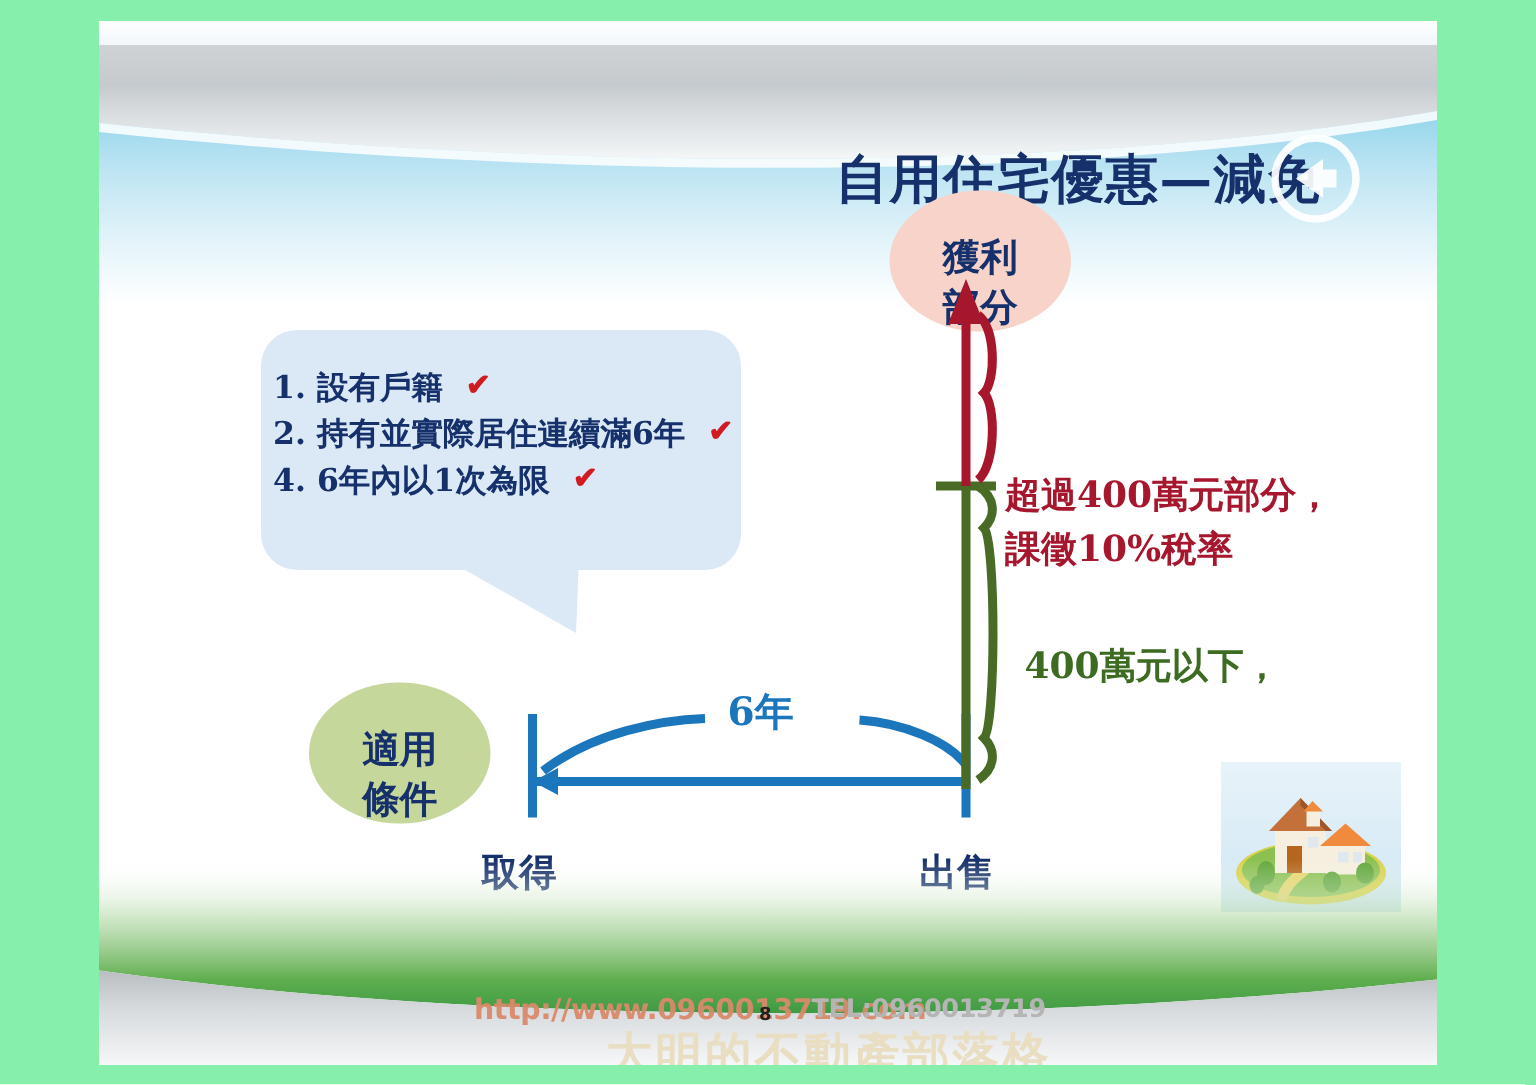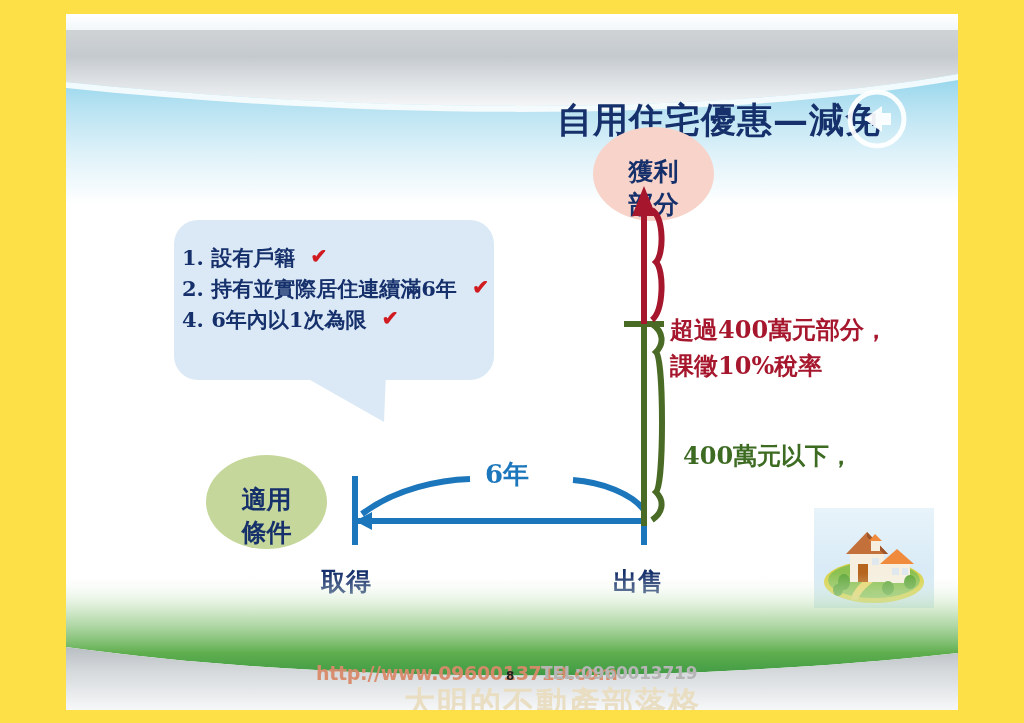--- a/index.html
+++ b/index.html
@@ -1,19 +1,19 @@
 <!DOCTYPE html>
 <html><head>
 <meta charset="utf-8">
 <style>
   html,body{margin:0;padding:0;background:#ffffff;}
   body{width:1024px;height:723px;overflow:hidden;
        font-family:"DejaVu Sans","Liberation Sans",sans-serif;}
 
-  #slide{position:relative;width:1024px;height:723px;background:#fde047;overflow:hidden;}
+  #slide{position:relative;width:1024px;height:723px;background:#86efac;overflow:hidden;}
 
   
   .page{position:absolute;left:66px;top:14px;width:892px;height:696px;
         background:#ffffff;overflow:hidden;}
 
   
   .sky{position:absolute;left:0;top:0;width:892px;height:190px;
        background:linear-gradient(180deg,#3fb6df 0%,#7fcde8 22%,#b9e3f2 50%,#dff2f9 74%,#ffffff 100%);}
   .sky-top{position:absolute;left:0;top:0;width:892px;height:34px;
        background:linear-gradient(180deg,#ffffff 0%,#eef4f8 60%,#dfe9f0 100%);}
@@ -49,21 +49,21 @@
   .ell-cond{left:140px;top:441px;width:121px;height:94px;border-radius:50%;
             background:#c5d79a;}
 
   
   .diagram{position:absolute;left:0;top:0;width:892px;height:696px;}
 
   
   .ann{position:absolute;font-family:"DejaVu Serif","Liberation Serif",serif;
        font-weight:bold;white-space:nowrap;}
   .ann-red{left:604px;top:298px;color:#a6162c;font-size:24px;line-height:36px;}
-  .ann-green{left:617px;top:424px;color:#3d6b22;font-size:24px;line-height:36px;text-align:center;}
+  .ann-green{left:617px;top:412px;color:#3d6b22;font-size:24px;line-height:36px;text-align:center;}
   .lbl-6y{position:absolute;left:419px;top:443px;color:#1b76bc;font-size:26px;
           font-family:"DejaVu Serif","Liberation Serif",serif;font-weight:bold;}
   .lbl-acq{position:absolute;left:255px;top:551px;color:#16306b;font-size:25px;
            font-family:"DejaVu Serif","Liberation Serif",serif;font-weight:bold;}
   .lbl-sell{position:absolute;left:547px;top:551px;color:#16306b;font-size:25px;
             font-family:"DejaVu Serif","Liberation Serif",serif;font-weight:bold;}
 
   
   .house{position:absolute;left:748px;top:494px;width:120px;height:100px;}
 

